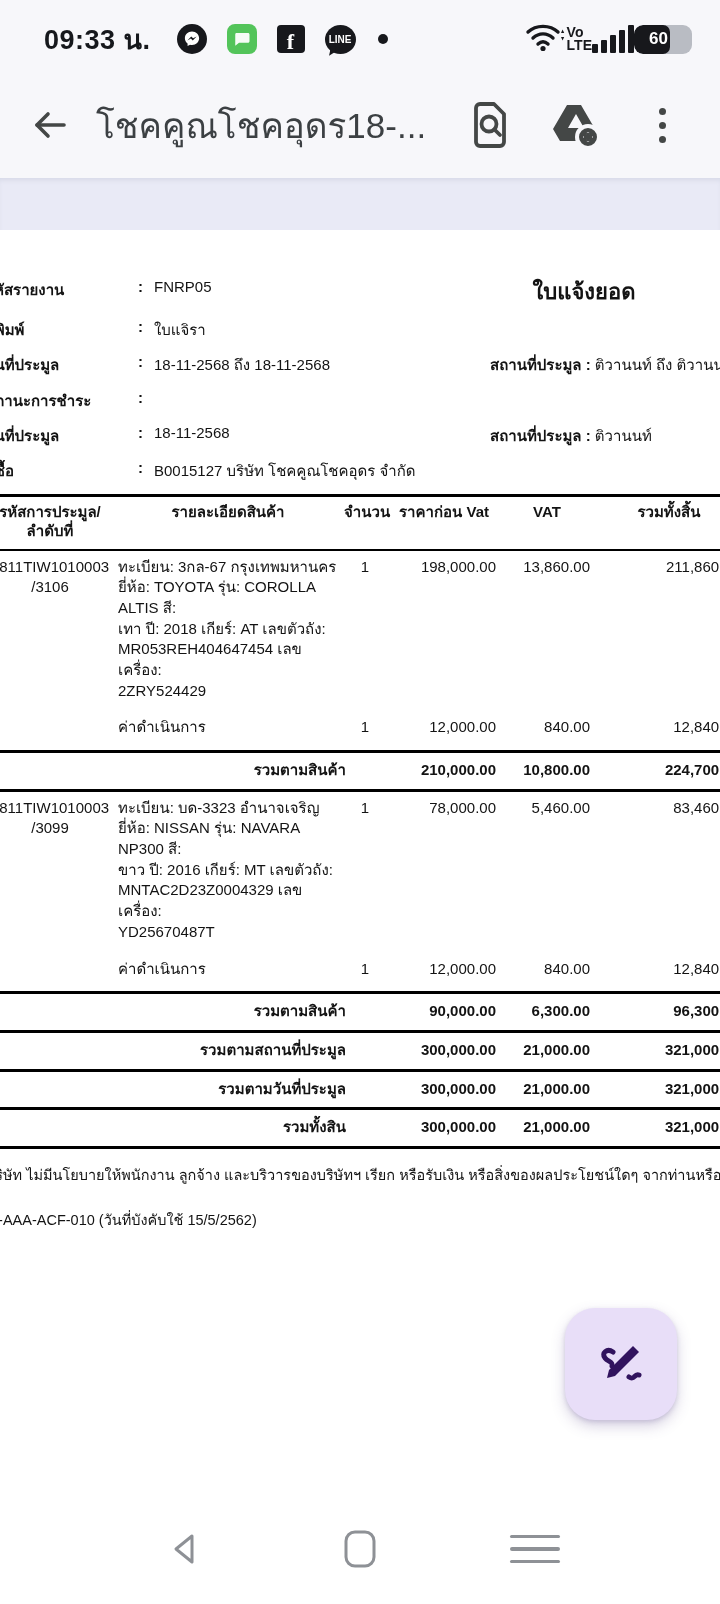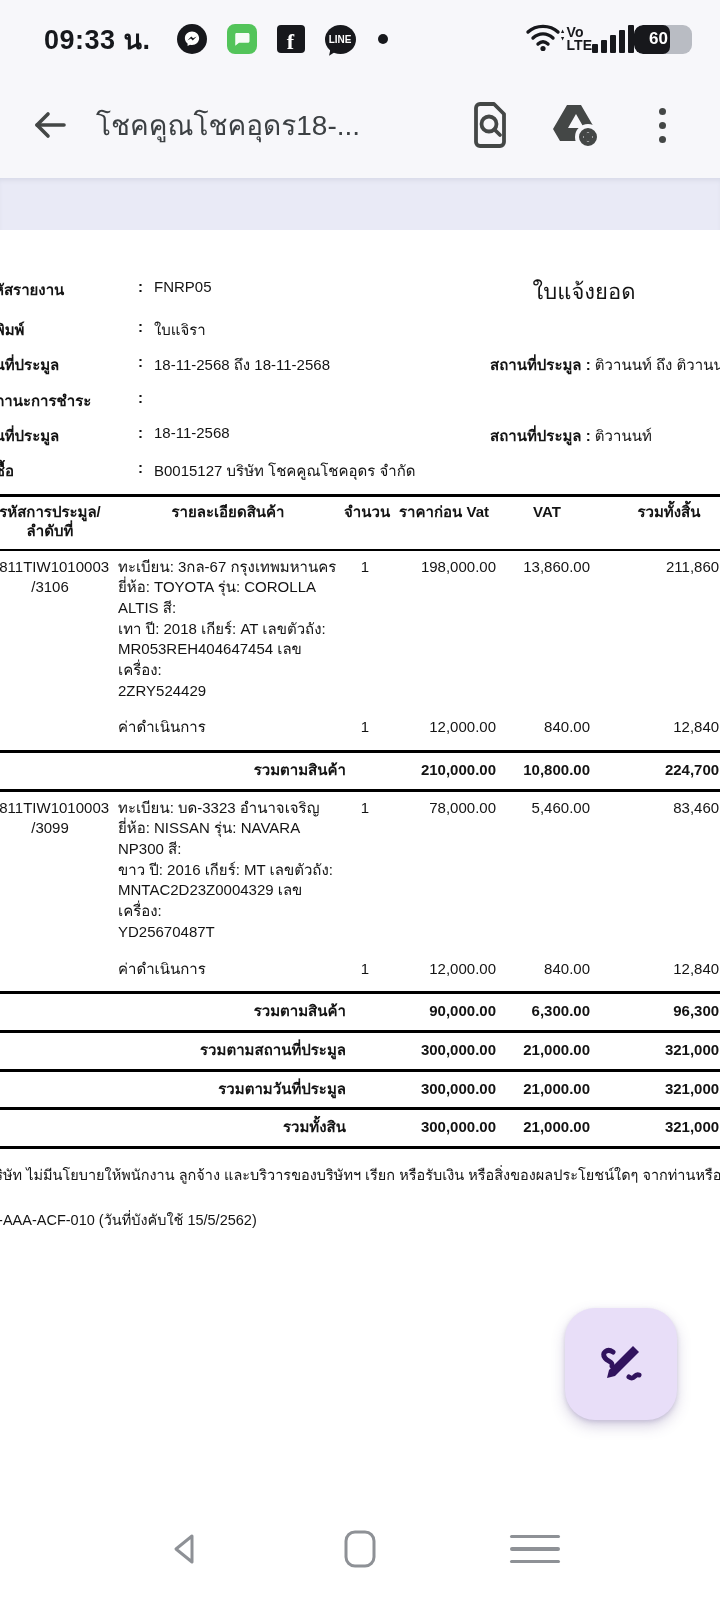--- a/index.html
+++ b/index.html
@@ -28,41 +28,41 @@
   .sigbars { display:flex; align-items:flex-end; gap:3px; height:28px; }
   .sigbars i { display:block; width:6px; background:#17181c; border-radius:1px; }
   .battery { position:relative; width:58px; height:29px; border-radius:9px; background:#b9bcc3; overflow:hidden; display:flex; }
   .battery .fill { width:62%; height:100%; background:#17181c; color:#fff; font-size:17px; font-weight:700;
     display:flex; align-items:center; justify-content:flex-end; padding-right:2px; border-radius:9px 7px 7px 9px;}
 
   
   .appbar { position:absolute; top:72px; left:0; width:720px; height:106px; background:#f7f7fa;
     display:flex; align-items:center; padding:0 22px; }
   .back-btn { width:56px; height:56px; display:flex; align-items:center; justify-content:center; margin-right:18px; }
-  .doc-title { flex:1; font-size:28px; color:#3c4043; white-space:nowrap; overflow:hidden; }
+  .doc-title { flex:1; font-size:35px; color:#3c4043; white-space:nowrap; overflow:hidden; }
   .appbar-actions { display:flex; align-items:center; gap:14px; }
   .action-btn { width:72px; height:64px; display:flex; align-items:center; justify-content:center; }
   .kebab { display:flex; flex-direction:column; gap:7px; align-items:center; width:48px; }
   .kebab i { width:7px; height:7px; border-radius:50%; background:#444746; }
 
   
   .band { position:absolute; top:178px; left:0; width:720px; height:52px; background:#e9eaf6;
     box-shadow: inset 0 4px 5px -2px #d6d8e6; }
 
   
   .page { position:absolute; top:230px; left:0; width:720px; height:1374px; background:#fff; overflow:hidden; }
   .doc { position:relative; width:758px; margin-left:-14px; padding-top:48px; color:#131313; font-size:15px; }
 
   .info-area { position:relative; }
   .info-row { display:flex; align-items:flex-start; min-height:22px; margin-bottom:11px; }
   .info-label { width:152px; font-weight:700; flex:none; }
   .info-colon { width:16px; font-weight:700; flex:none; }
   .info-value { white-space:nowrap; }
   .doc-big-title { position:absolute; left:468px; top:-4px; width:260px; text-align:center;
-    font-size:22px; font-weight:400; }
+    font-size:22px; font-weight:700; }
   .right-info { position:absolute; left:474px; white-space:nowrap;margin-left:30px; }
   .right-info b { font-weight:700; }
 
   
   table.items { border-collapse:collapse; width:758px; margin-top:6px; table-layout:fixed; }
   table.items col.c1{width:128px;} table.items col.c2{width:228px;} table.items col.c3{width:46px;}
   table.items col.c4{width:112px;} table.items col.c5{width:94px;} table.items col.c6{width:150px;}
   table.items th { font-weight:700; text-align:center; padding:6px 2px 8px; vertical-align:top;
     border-top:3px solid #000; border-bottom:2px solid #000; white-space:pre-line; line-height:1.25; }
   table.items td { vertical-align:top; padding:6px 4px; line-height:1.38; }

